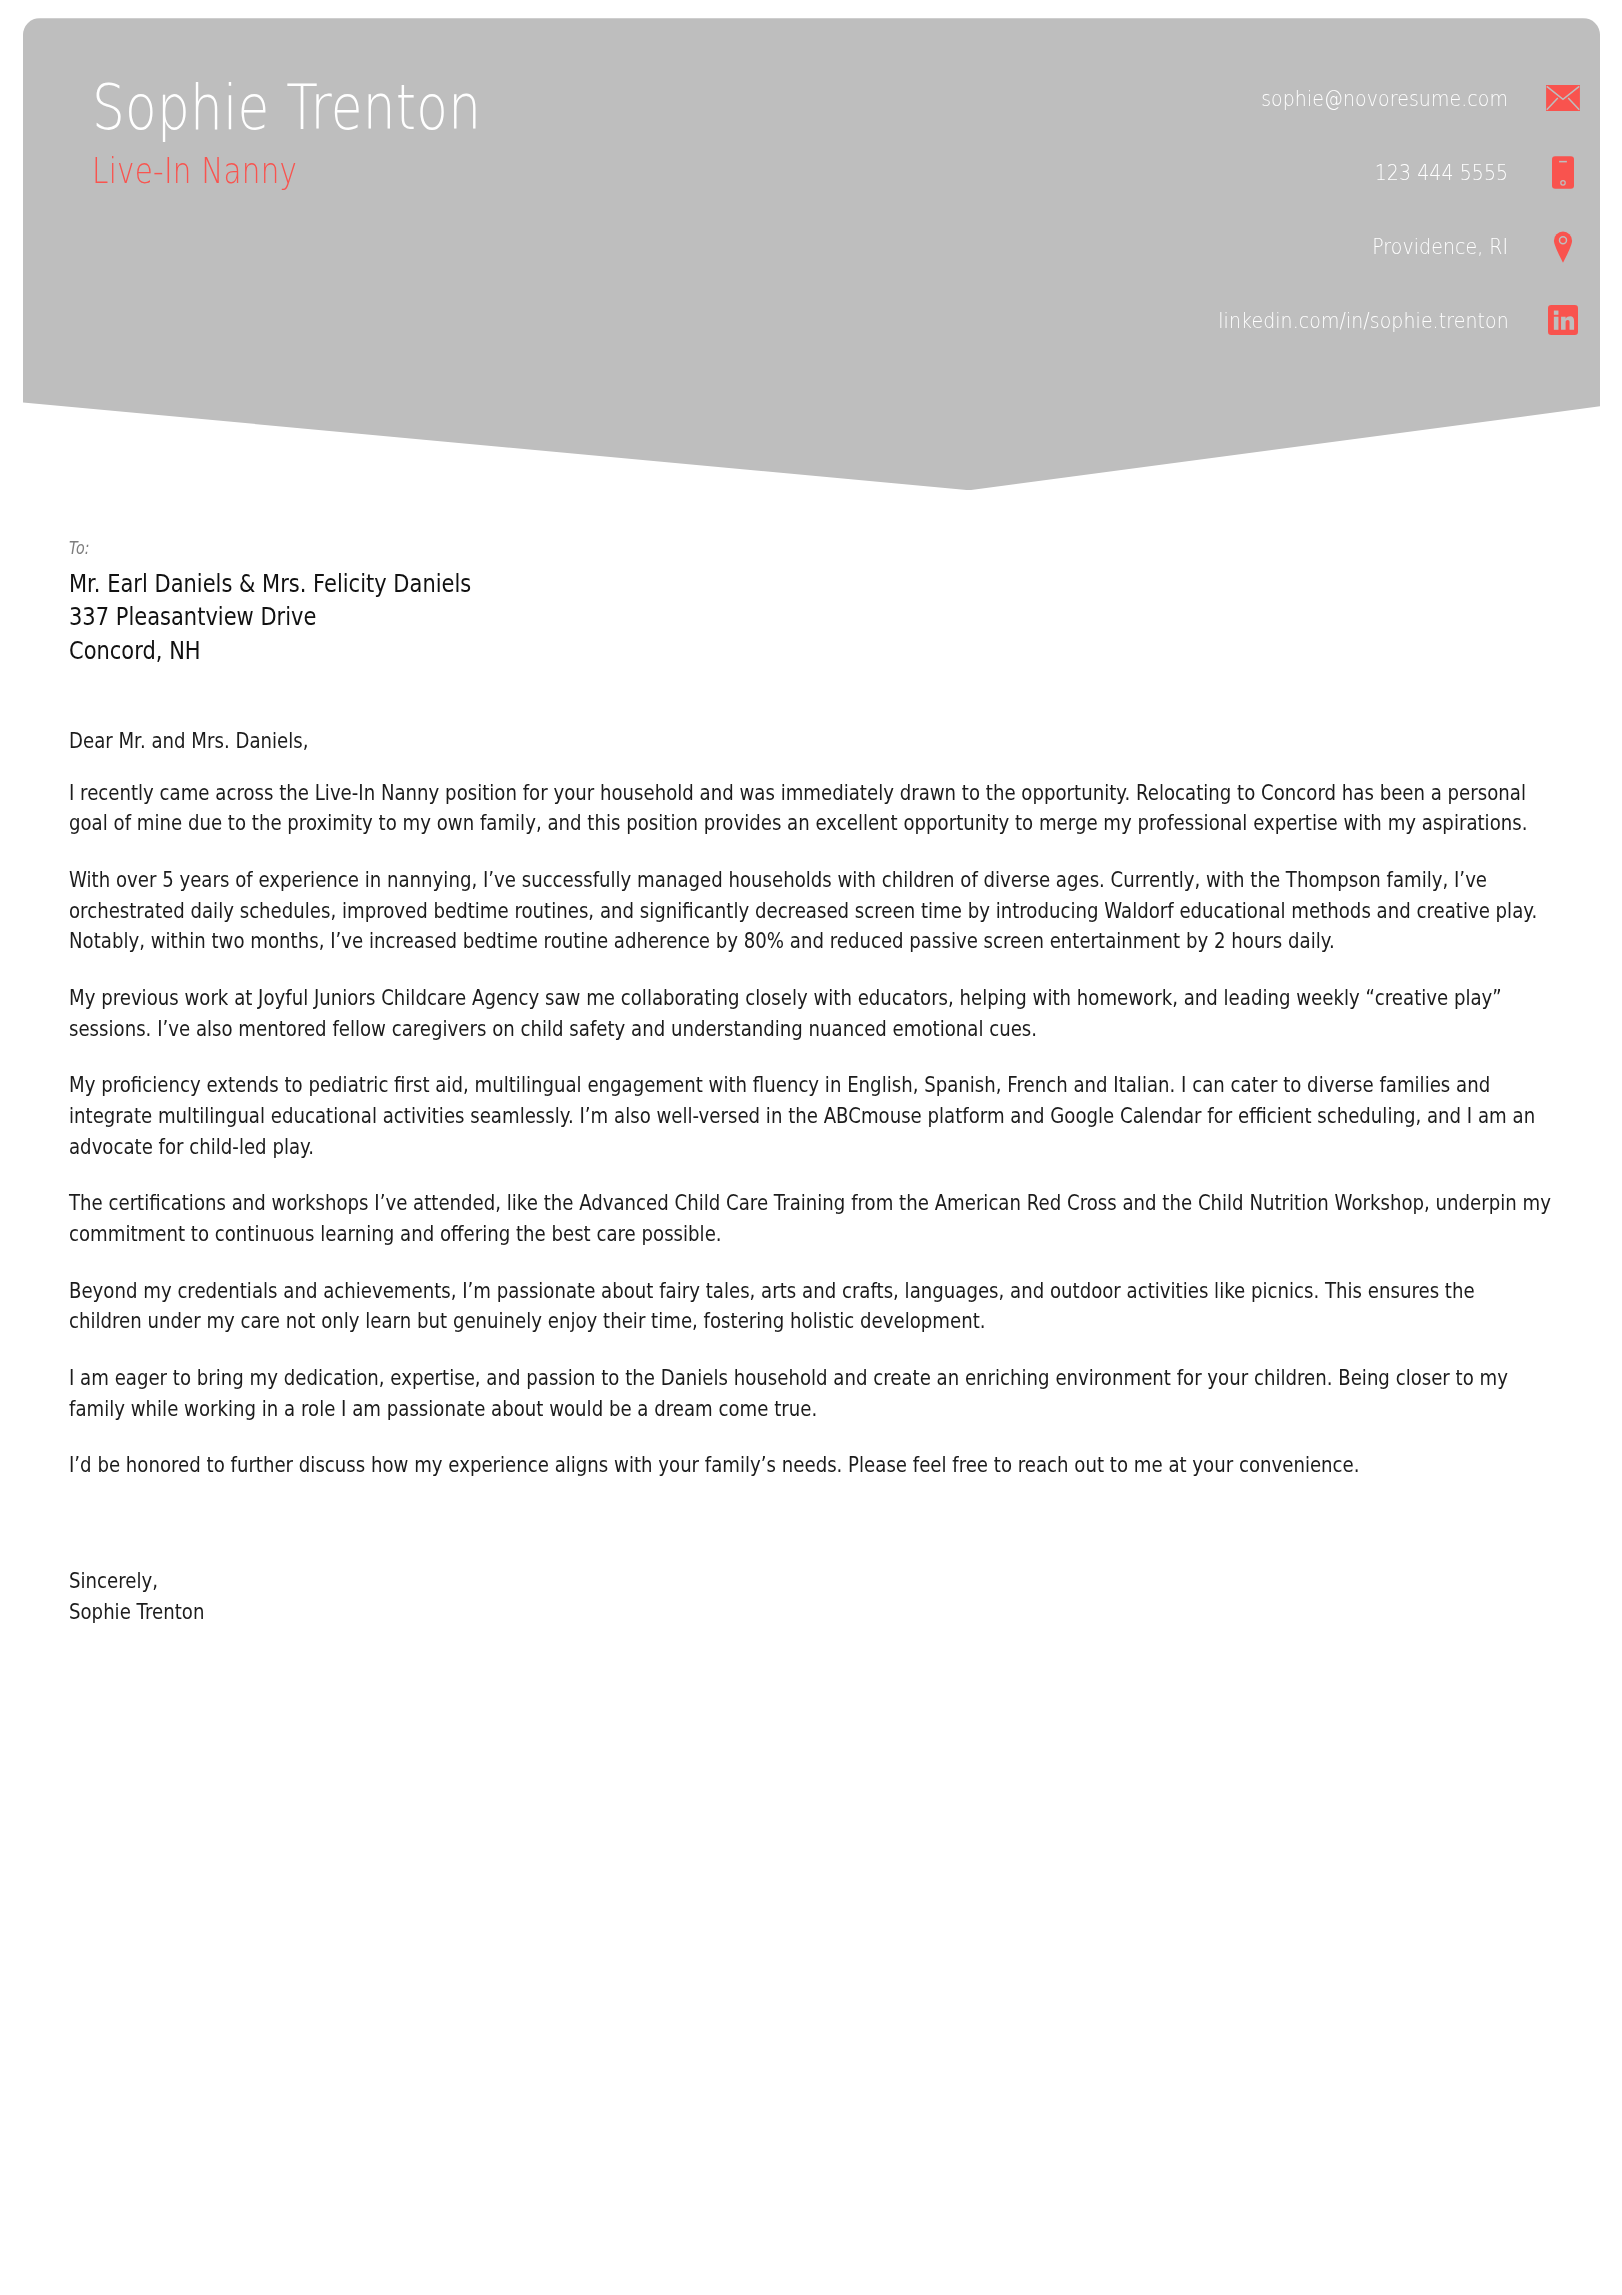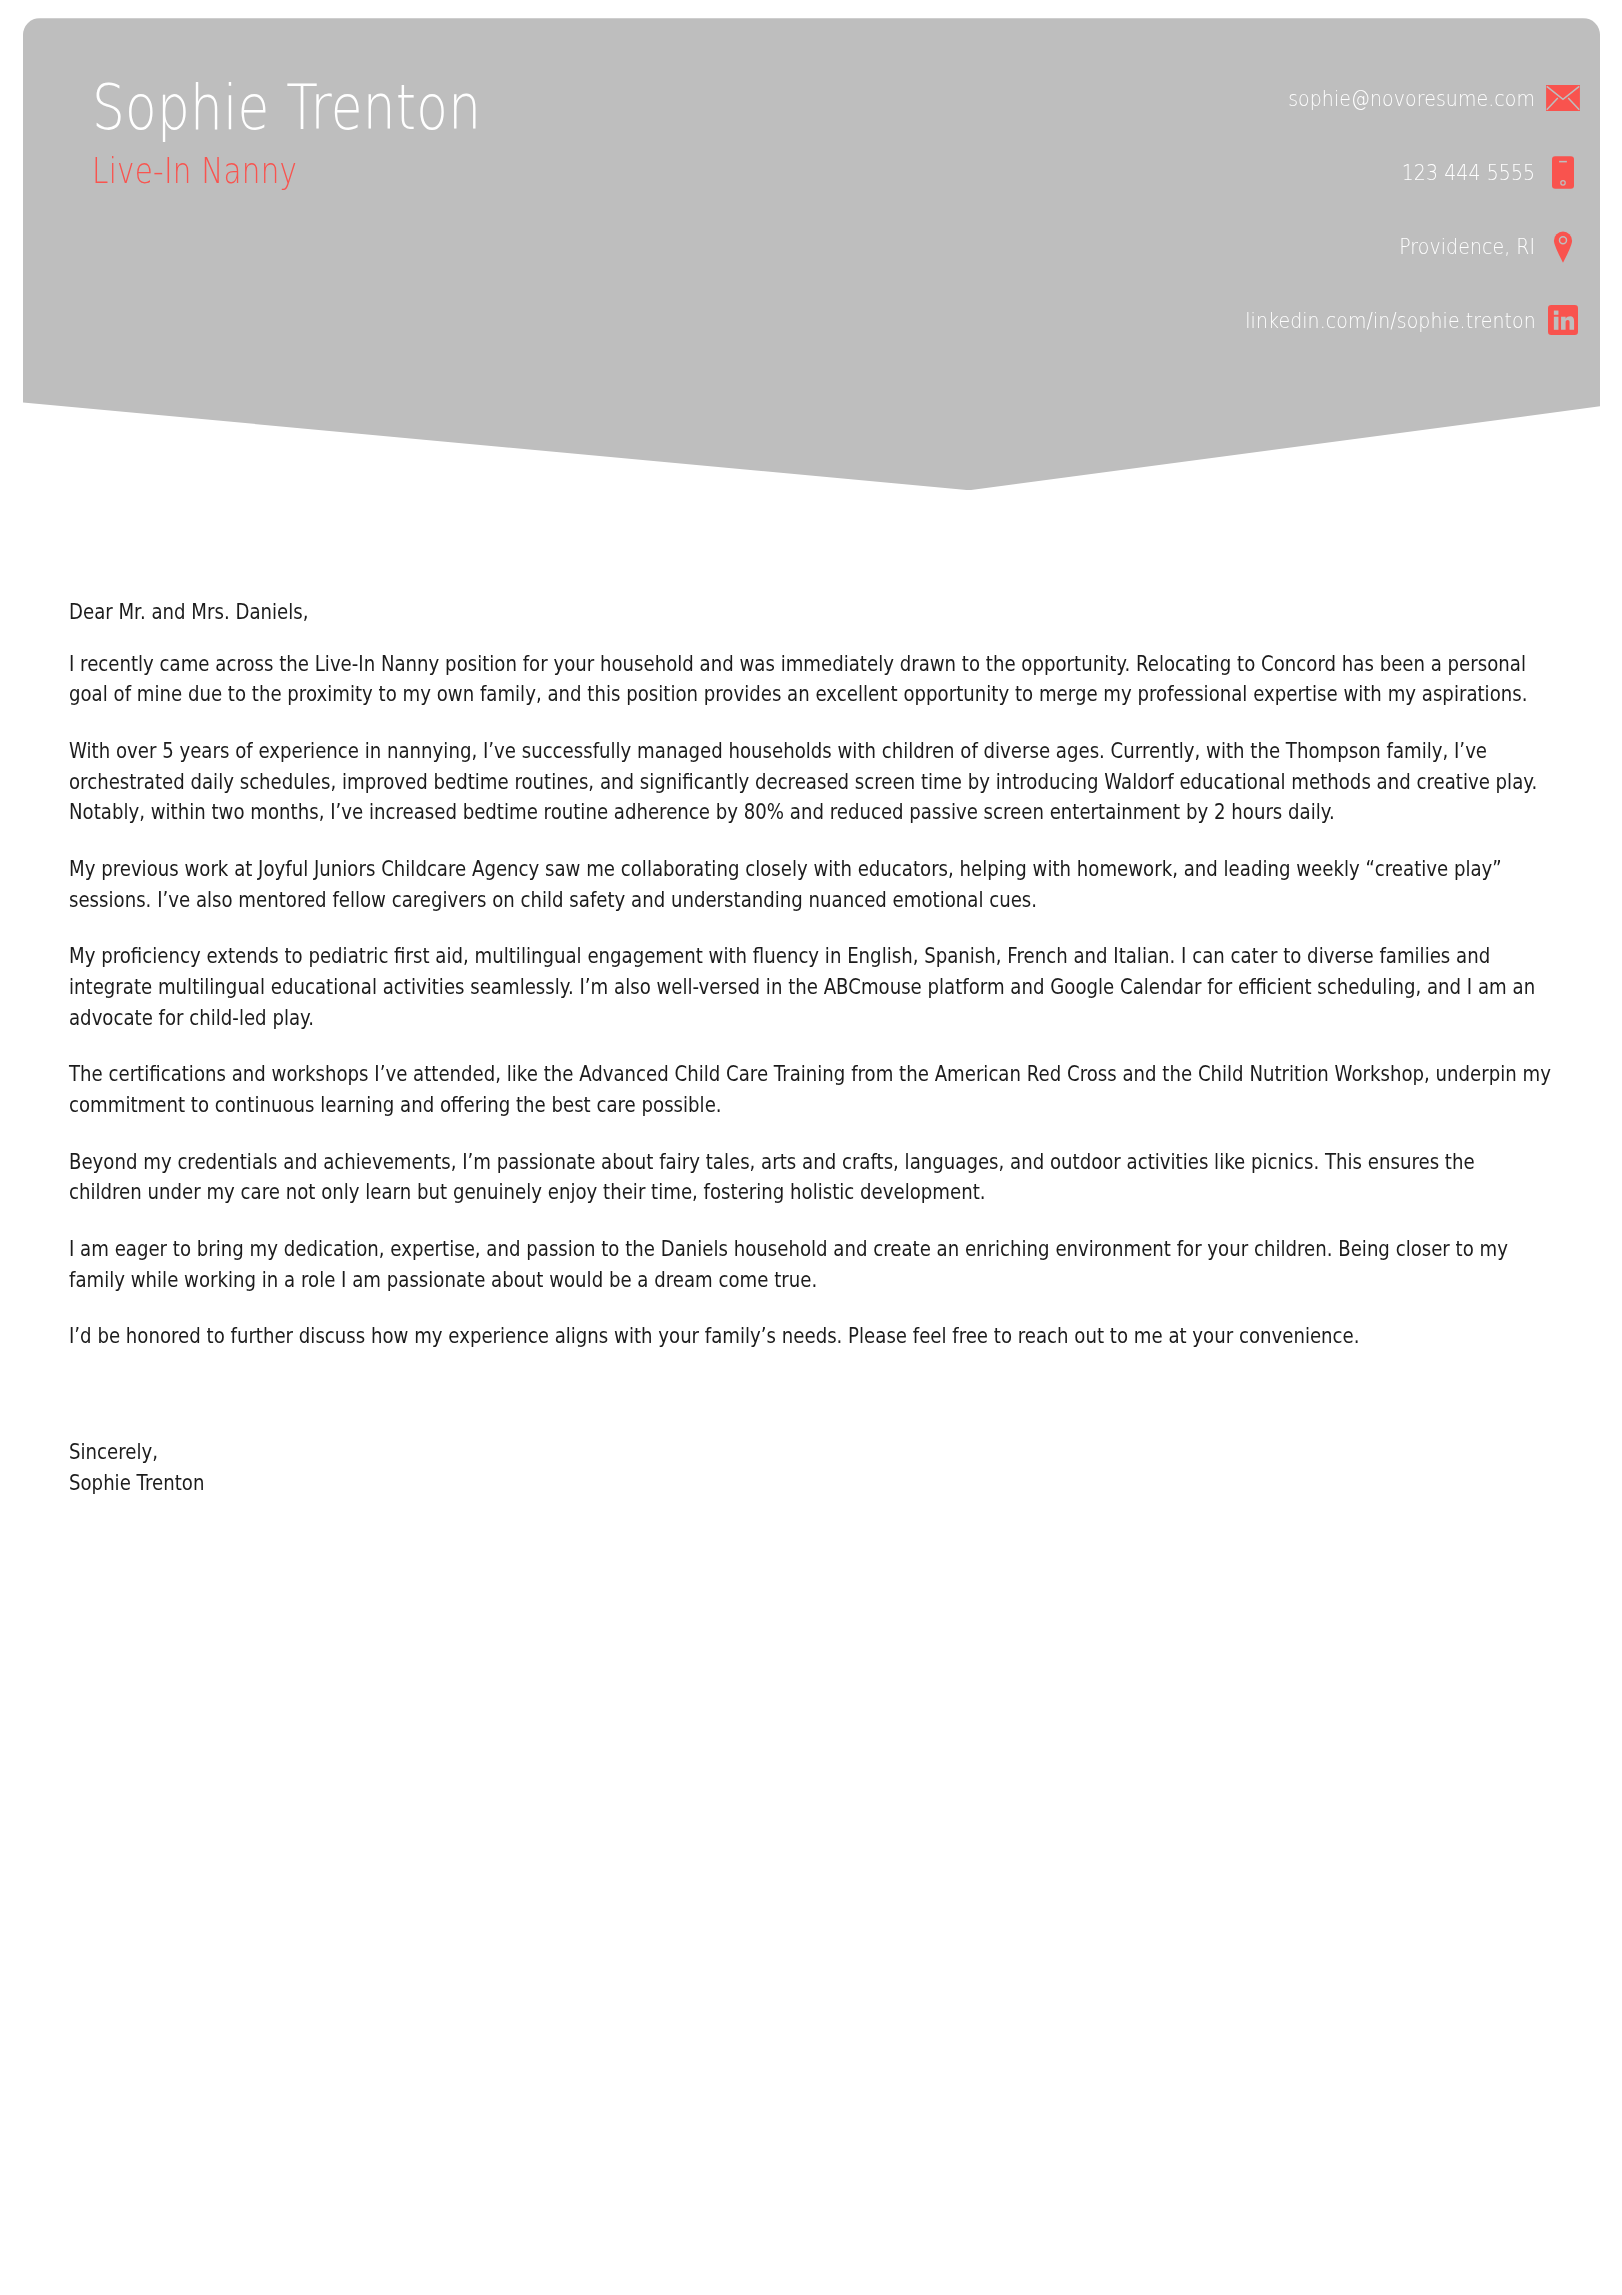--- a/index.html
+++ b/index.html
@@ -71,21 +71,21 @@
     right: 19.6px;
     top: 63px;
     display: flex;
     flex-direction: column;
     gap: 40px;
   }
   .contact-row {
     display: flex;
     align-items: center;
     justify-content: flex-end;
-    gap: 11px;
+    gap: 38px;
   }
   .contact-text {
     font-family: "DejaVu Sans", sans-serif;
     font-weight: 300;
     font-size: 22px;
     color: #ffffff;
     white-space: nowrap;
     transform: scaleX(0.86);
     transform-origin: right center;
     letter-spacing: 0.1px;
@@ -216,20 +216,26 @@
           </svg>
         </span>
       </div>
 
     </div>
   </div>
 </div>
 
 <div id="letter-body">
 
+  <div id="recipient-block">
+    <div id="recipient-label">To:</div>
+    <div class="recipient-line">Mr. Earl Daniels &amp; Mrs. Felicity Daniels</div>
+    <div class="recipient-line">337 Pleasantview Drive</div>
+    <div class="recipient-line">Concord, NH</div>
+  </div>
 
   <div id="salutation">Dear Mr. and Mrs. Daniels,</div>
 
   <div id="paragraphs">
     <p class="letter-paragraph">I recently came across the Live-In Nanny position for your household and was immediately drawn to the opportunity. Relocating to Concord has been a personal goal of mine due to the proximity to my own family, and this position provides an excellent opportunity to merge my professional expertise with my aspirations.</p>
     <p class="letter-paragraph">With over 5 years of experience in nannying, I’ve successfully managed households with children of diverse ages. Currently, with the Thompson family, I’ve orchestrated daily schedules, improved bedtime routines, and significantly decreased screen time by introducing Waldorf educational methods and creative play. Notably, within two months, I’ve increased bedtime routine adherence by 80% and reduced passive screen entertainment by 2 hours daily.</p>
     <p class="letter-paragraph">My previous work at Joyful Juniors Childcare Agency saw me collaborating closely with educators, helping with homework, and leading weekly “creative play” sessions. I’ve also mentored fellow caregivers on child safety and understanding nuanced emotional cues.</p>
     <p class="letter-paragraph">My proficiency extends to pediatric first aid, multilingual engagement with fluency in English, Spanish, French and Italian. I can cater to diverse families and integrate multilingual educational activities seamlessly. I’m also well-versed in the ABCmouse platform and Google Calendar for efficient scheduling, and I am an advocate for child-led play.</p>
     <p class="letter-paragraph">The certifications and workshops I’ve attended, like the Advanced Child Care Training from the American Red Cross and the Child Nutrition Workshop, underpin my commitment to continuous learning and offering the best care possible.</p>
     <p class="letter-paragraph">Beyond my credentials and achievements, I’m passionate about fairy tales, arts and crafts, languages, and outdoor activities like picnics. This ensures the children under my care not only learn but genuinely enjoy their time, fostering holistic development.</p>

